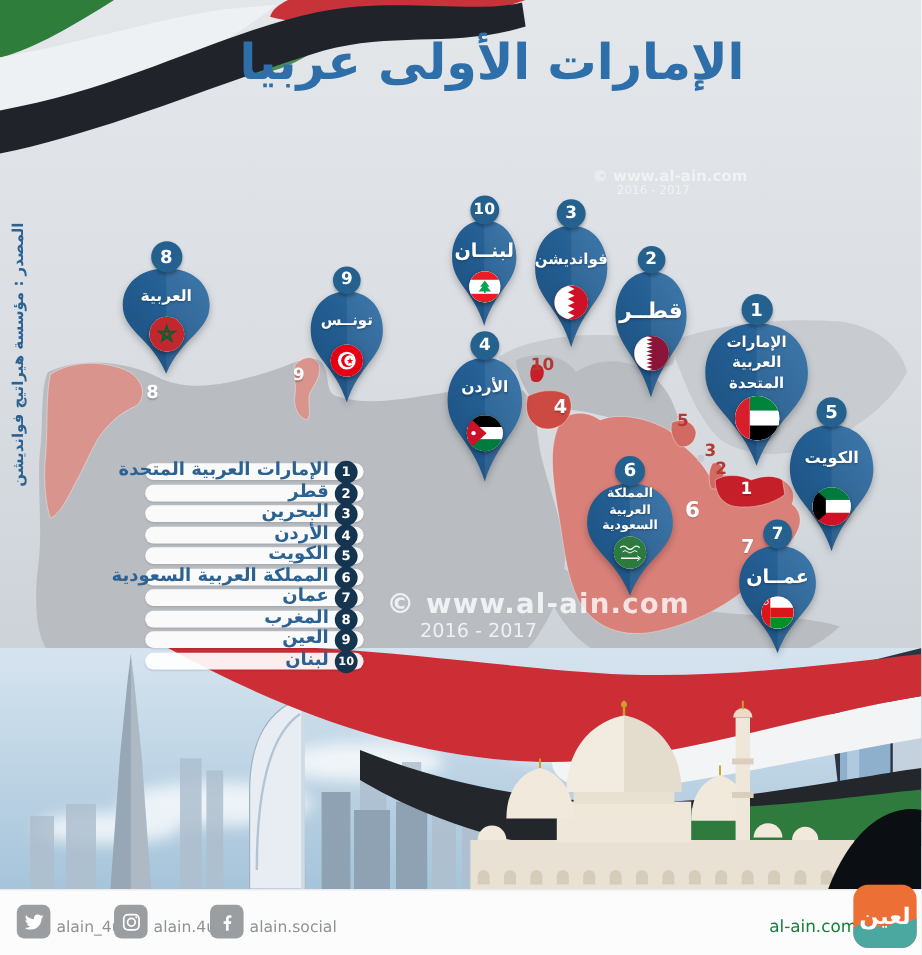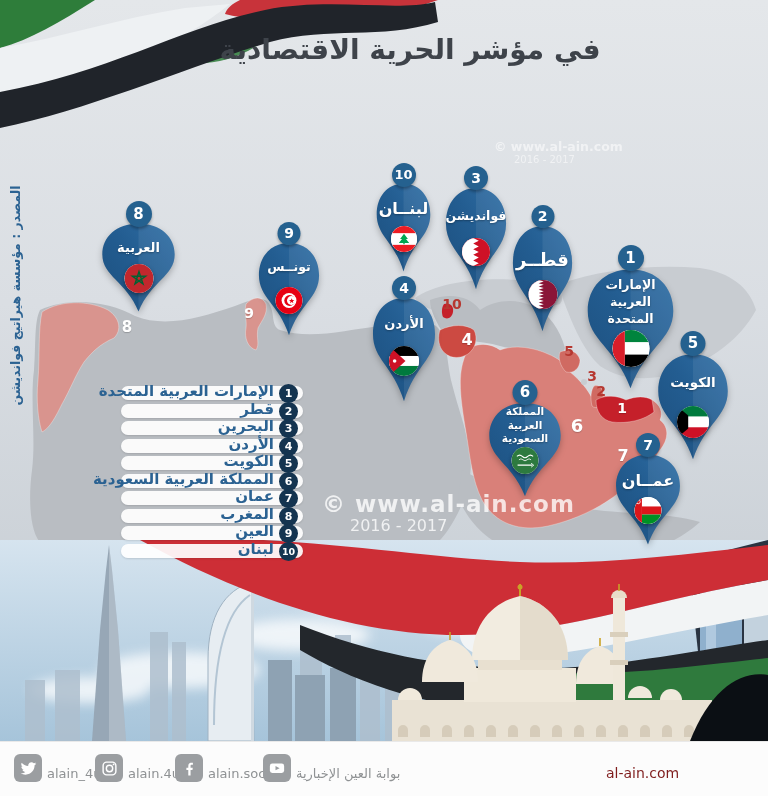--- a/index.html
+++ b/index.html
@@ -51,21 +51,21 @@
   .rank-text{position:absolute;right:32px;top:-2px;font-size:15px;font-weight:bold;color:#2b6292;
              white-space:nowrap;direction:rtl;}
 
   
   #footer{position:absolute;left:0;top:741px;width:768px;height:55px;background:#fcfcfc;
           border-top:1px solid #e9e9e9;z-index:10;}
   .social{position:absolute;top:12px;display:flex;align-items:flex-end;gap:5px;}
   .social-icon{width:28px;height:28px;border-radius:6px;background:#9b9ea1;display:flex;
                align-items:center;justify-content:center;}
   .social-label{font-size:13px;color:#8f9294;padding-bottom:1px;white-space:nowrap;}
-  #site-url{position:absolute;left:606px;top:23px;font-size:14px;color:#7f1d1d;text-align:center;}
+  #site-url{position:absolute;left:641px;top:23px;font-size:14px;color:#15803d;text-align:center;}
   #logo{position:absolute;left:711px;top:-5px;width:53px;height:53px;}
 </style>
 </head>
 <body>
 
 <div id="stage">
 
   <svg width="0" height="0" style="position:absolute">
     <defs>
       <linearGradient id="pinGrad" x1="0" y1="1" x2="1" y2="0">
@@ -107,21 +107,21 @@
     <path d="M594,386 C600,384 604,390 603,398 C602,406 596,410 592,406 C590,398 591,390 594,386 Z" fill="#d06a62" stroke="#fff" stroke-width=".6" stroke-opacity=".5"></path>
     <circle cx="584" cy="382" r="3" fill="#c8ccd1"></circle>
     <path d="M596,400 C606,394 618,396 626,400 C636,396 646,396 652,400 L654,412 C644,420 628,424 612,422 C602,420 596,412 596,400 Z" fill="#c5202a" stroke="#fff" stroke-width=".6" stroke-opacity=".5"></path>
     <path d="M440,330 C452,324 466,324 474,330 C478,338 476,348 468,354 C458,360 448,358 442,350 C438,344 438,336 440,330 Z" fill="#cc4a42" stroke="#fff" stroke-width=".6" stroke-opacity=".5"></path>
     <path d="M444,304 C450,302 454,306 453,312 C452,318 447,320 443,317 C441,312 442,307 444,304 Z" fill="#c5202a"></path>
     <path d="M42,312 C60,300 88,300 108,310 C120,318 122,330 114,338 C100,344 92,352 84,362 C76,374 70,390 62,404 C56,416 50,428 42,432 C38,420 36,400 38,380 C40,355 38,330 42,312 Z" fill="#d9948e" stroke="#fff" stroke-width=".6" stroke-opacity=".5"></path>
     <path d="M246,304 C254,296 262,296 266,304 C268,314 262,320 258,328 C256,338 260,344 256,350 C248,348 244,338 246,328 C247,320 244,312 246,304 Z" fill="#d9948e" stroke="#fff" stroke-width=".6" stroke-opacity=".5"></path>
   </svg>
 
   <div id="title-block">
-    <div id="title-line2">في مؤشر الحرية الاقتصادية</div>
+    <div id="title-line1">الإمارات الأولى عربيا</div>
   </div>
 
   <div id="wm-top">
     <div class="l1">© www.al-ain.com</div>
     <div class="l2">2016 - 2017</div>
   </div>
   <div id="wm-center">
     <div class="l1">© www.al-ain.com</div>
     <div class="l2">2016 - 2017</div>
   </div>
@@ -457,25 +457,30 @@
       <span class="social-label">alain.4u</span>
     </div>
     <div class="social" style="left:175px">
       <div class="social-icon">
         <svg width="17" height="17" viewBox="0 0 24 24" fill="#ffffff">
             <path d="M13.5,22v-8h2.7l.4-3.2h-3.1V8.4c0-.9.3-1.6,1.6-1.6h1.7v-2.8C16.5,4,15.6,3.9,14.6,3.9c-2.6,0-4.3,1.6-4.3,4.4v2.5H7.6V14h2.7v8H13.5z"></path>
           </svg>
       </div>
       <span class="social-label">alain.social</span>
     </div>
-    <div class="social" style="left:263px">
-      <div class="social-icon">
-        <svg width="18" height="18" viewBox="0 0 24 24">
-            <rect x="2.5" y="6" width="19" height="12.5" rx="3.2" fill="#ffffff"></rect>
-            <polygon points="10,9.3 15.5,12.2 10,15.1" fill="#9b9ea1"></polygon>
-          </svg>
-      </div>
-      <span class="social-label" style="direction:rtl">بوابة العين الإخبارية</span>
-    </div>
     <span id="site-url">al-ain.com</span>
+    <div id="logo">
+      <svg width="53" height="53" viewBox="0 0 53 53">
+        <defs>
+            <clipPath id="logoClip">
+              <rect width="53" height="53" rx="13"></rect>
+            </clipPath>
+          </defs>
+        <g clip-path="url(#logoClip)">
+          <rect width="53" height="53" fill="#ec7036"></rect>
+          <path d="M0,36 C10,30 20,38 30,34 C40,30 48,32 53,28 L53,53 L0,53 Z" fill="#4ba8a0"></path>
+          <text x="26.5" y="33" text-anchor="middle" font-size="19" font-weight="bold" fill="#ffffff" font-family="DejaVu Sans, sans-serif">لعين</text>
+        </g>
+      </svg>
+    </div>
   </div>
 
 </div>
 
 </body></html>

